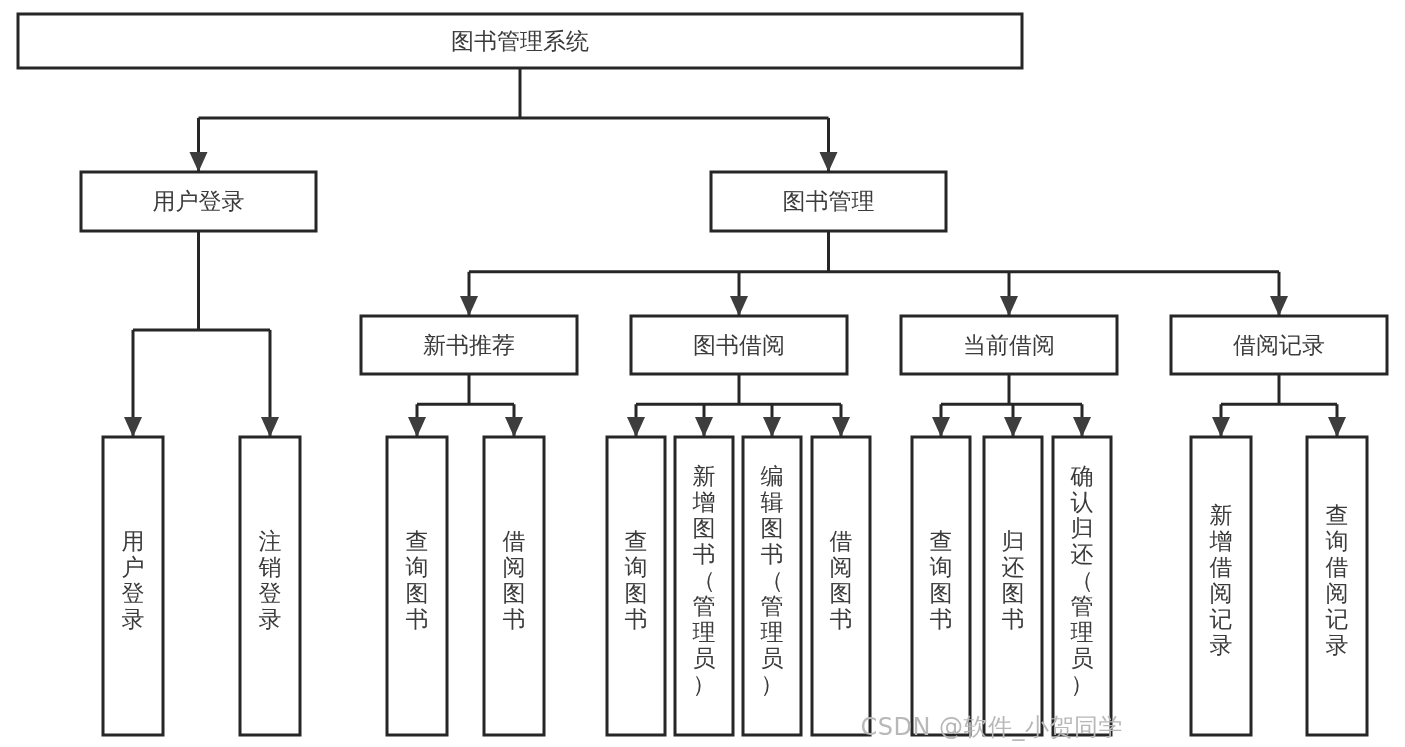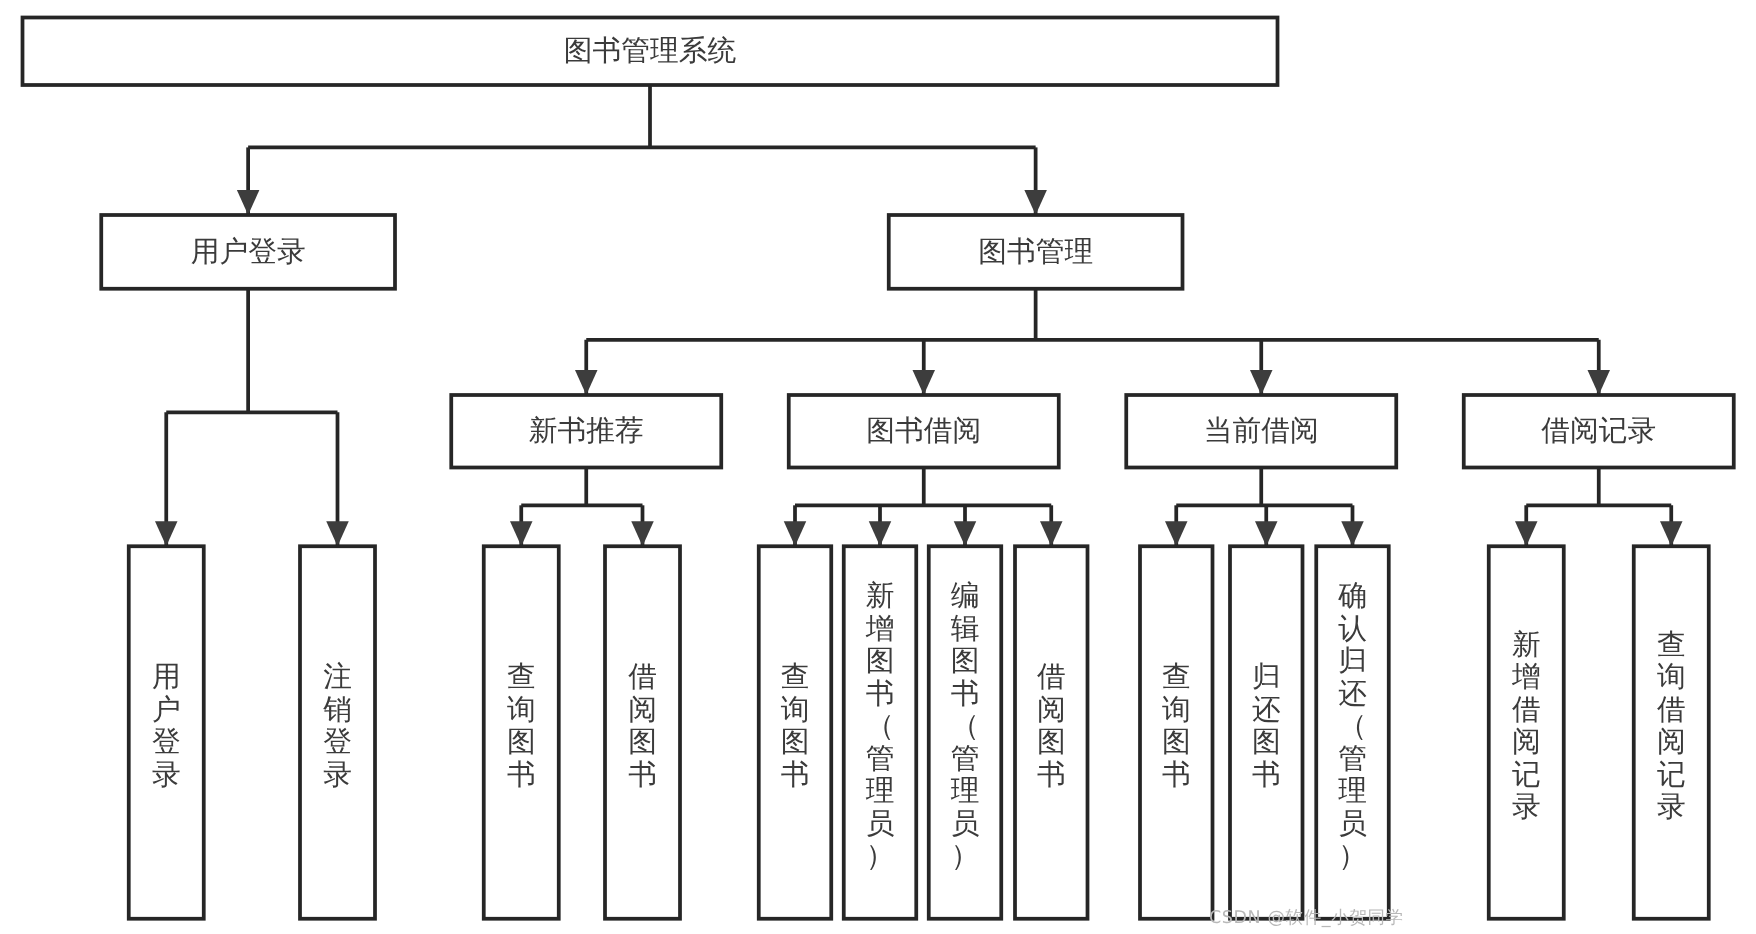--- a/index.html
+++ b/index.html
@@ -53,21 +53,21 @@
     fill: #3b3b3b;
     font-family: "DejaVu Sans", "Liberation Sans", sans-serif;
     font-size: 23px;
     text-anchor: middle;
   }
   .watermark {
     position: absolute;
     right: 8px;
     bottom: 4px;
     color: #b8b8b8;
-    font-size: 14px;
+    font-size: 24px;
     font-family: "DejaVu Sans", "Liberation Sans", sans-serif;
     letter-spacing: 0.5px;
     white-space: nowrap;
     user-select: none;
   }
 </style>
 </head>
 <body>
 
 <div id="diagram-root">

